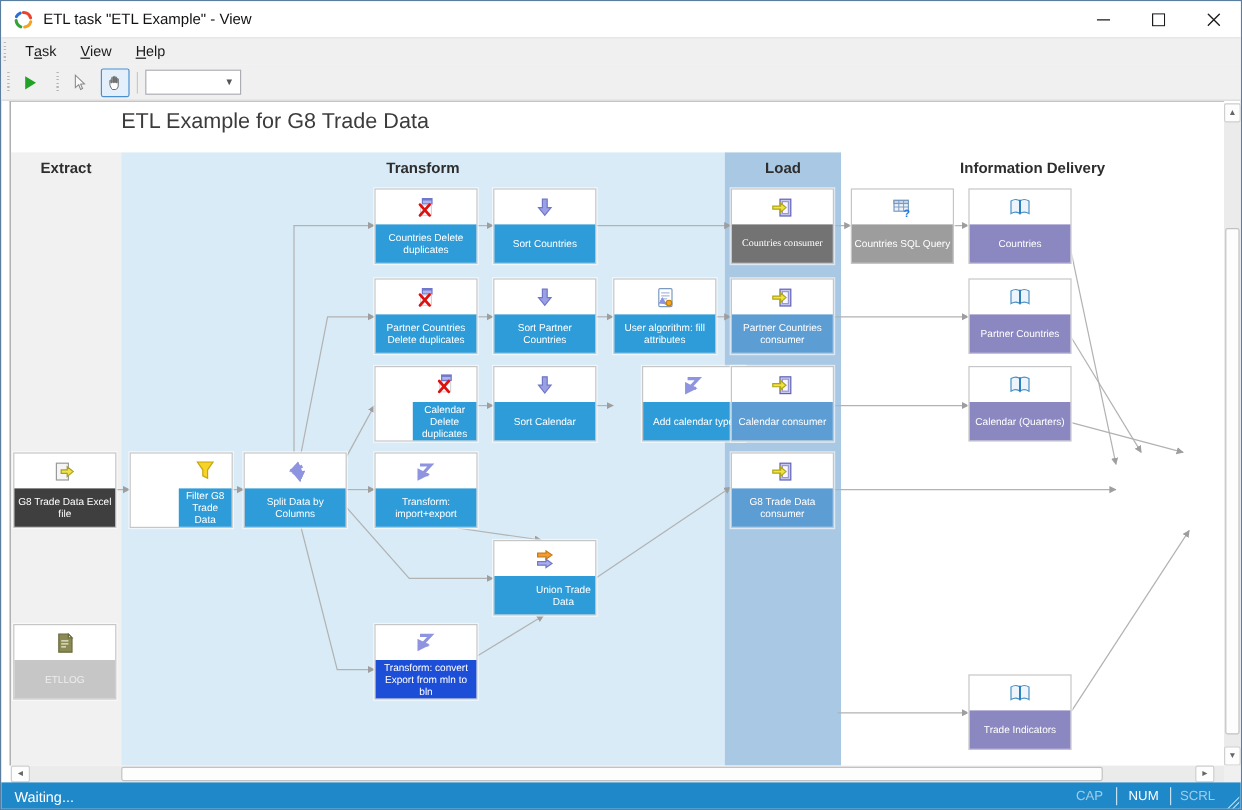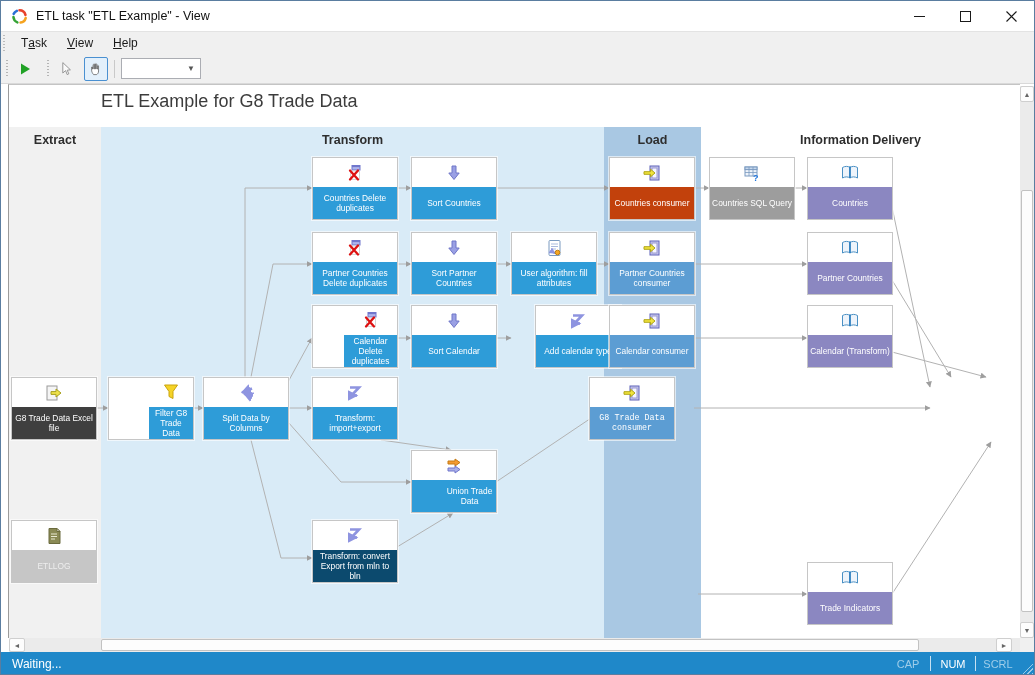--- a/index.html
+++ b/index.html
@@ -274,21 +274,21 @@
           </svg>
         </div>
         <div class="band" style="background: rgb(46, 156, 216); color: rgb(255, 255, 255);">Transform: import+export</div>
       </div>
       <div class="node" style="left: 303px; top: 435px;">
         <div class="icon-area">
           <svg viewBox="0 0 20 20">
             <path d="M5 4.5 H14 L6.5 12.5 H12" fill="none" stroke="#8e94e0" stroke-width="2.6" marker-end="url(#arrLav)"></path>
           </svg>
         </div>
-        <div class="band" style="background: #0c4a6e; color: rgb(255, 255, 255);">Transform: convert Export from mln to bln</div>
+        <div class="band" style="background: #1d4ed8; color: rgb(255, 255, 255);">Transform: convert Export from mln to bln</div>
       </div>
       <div class="node" style="left: 402px; top: 72px;">
         <div class="icon-area">
           <svg viewBox="0 0 20 20">
             <path d="M8 3 H12 V10 H15.2 L10 16.5 L4.8 10 H8 Z" fill="#9aa0e4" stroke="#6f76c8"></path>
           </svg>
         </div>
         <div class="band" style="background: rgb(46, 156, 216); color: rgb(255, 255, 255);">Sort Countries</div>
       </div>
       <div class="node" style="left: 402px; top: 147px;">
@@ -336,21 +336,21 @@
         <div class="band" style="background: rgb(46, 156, 216); color: rgb(255, 255, 255);">Add calendar type</div>
       </div>
       <div class="node" style="left: 600px; top: 72px;">
         <div class="icon-area">
           <svg viewBox="0 0 20 20">
             <rect x="8" y="3" width="9" height="14" fill="#c9c9ef" stroke="#5f62b8"></rect>
             <rect x="10" y="5" width="5" height="10" fill="#f6f6ff" stroke="#9a9ad0"></rect>
             <path d="M2 8.7 H8.5 V6.2 L13 10 L8.5 13.8 V11.3 H2 Z" fill="#f0e33c" stroke="#b0a518"></path>
           </svg>
         </div>
-        <div class="band" style="background: #c2410c; color: rgb(255, 255, 255);">Countries consumer</div>
+        <div class="band" style="background: #737373; color: rgb(255, 255, 255); font-family: Liberation Serif, serif;">Countries consumer</div>
       </div>
       <div class="node" style="left: 600px; top: 147px;">
         <div class="icon-area">
           <svg viewBox="0 0 20 20">
             <rect x="8" y="3" width="9" height="14" fill="#c9c9ef" stroke="#5f62b8"></rect>
             <rect x="10" y="5" width="5" height="10" fill="#f6f6ff" stroke="#9a9ad0"></rect>
             <path d="M2 8.7 H8.5 V6.2 L13 10 L8.5 13.8 V11.3 H2 Z" fill="#f0e33c" stroke="#b0a518"></path>
           </svg>
         </div>
         <div class="band" style="background: rgb(92, 157, 211); color: rgb(255, 255, 255);">Partner Countries consumer</div>
@@ -358,21 +358,21 @@
       <div class="node" style="left: 600px; top: 220px;">
         <div class="icon-area">
           <svg viewBox="0 0 20 20">
             <rect x="8" y="3" width="9" height="14" fill="#c9c9ef" stroke="#5f62b8"></rect>
             <rect x="10" y="5" width="5" height="10" fill="#f6f6ff" stroke="#9a9ad0"></rect>
             <path d="M2 8.7 H8.5 V6.2 L13 10 L8.5 13.8 V11.3 H2 Z" fill="#f0e33c" stroke="#b0a518"></path>
           </svg>
         </div>
         <div class="band" style="background: rgb(92, 157, 211); color: rgb(255, 255, 255);">Calendar consumer</div>
       </div>
-      <div class="node" style="left: 580px; top: 292px; font-family: Liberation Mono, monospace;">
+      <div class="node" style="left: 600px; top: 292px;">
         <div class="icon-area">
           <svg viewBox="0 0 20 20">
             <rect x="8" y="3" width="9" height="14" fill="#c9c9ef" stroke="#5f62b8"></rect>
             <rect x="10" y="5" width="5" height="10" fill="#f6f6ff" stroke="#9a9ad0"></rect>
             <path d="M2 8.7 H8.5 V6.2 L13 10 L8.5 13.8 V11.3 H2 Z" fill="#f0e33c" stroke="#b0a518"></path>
           </svg>
         </div>
         <div class="band" style="background: rgb(92, 157, 211); color: rgb(255, 255, 255);">G8 Trade Data consumer</div>
       </div>
       <div class="node" style="left: 700px; top: 72px;">
@@ -407,21 +407,21 @@
         <div class="band" style="background: rgb(139, 135, 193); color: rgb(255, 255, 255);">Partner Countries</div>
       </div>
       <div class="node" style="left: 798px; top: 220px;">
         <div class="icon-area">
           <svg viewBox="0 0 20 20">
             <path d="M2.5 4.5 C5 3 8 3 10 4.5 L10 15 C8 13.5 5 13.5 2.5 15 Z" fill="#eef4fb" stroke="#4a90c4"></path>
             <path d="M17.5 4.5 C15 3 12 3 10 4.5 L10 15 C12 13.5 15 13.5 17.5 15 Z" fill="#eef4fb" stroke="#4a90c4"></path>
             <rect x="9.3" y="3.4" width="1.4" height="11.6" fill="#2277bb"></rect>
           </svg>
         </div>
-        <div class="band" style="background: rgb(139, 135, 193); color: rgb(255, 255, 255);">Calendar (Transform)</div>
+        <div class="band" style="background: rgb(139, 135, 193); color: rgb(255, 255, 255);">Calendar (Quarters)</div>
       </div>
       <div class="node" style="left: 798px; top: 477px;">
         <div class="icon-area">
           <svg viewBox="0 0 20 20">
             <path d="M2.5 4.5 C5 3 8 3 10 4.5 L10 15 C8 13.5 5 13.5 2.5 15 Z" fill="#eef4fb" stroke="#4a90c4"></path>
             <path d="M17.5 4.5 C15 3 12 3 10 4.5 L10 15 C12 13.5 15 13.5 17.5 15 Z" fill="#eef4fb" stroke="#4a90c4"></path>
             <rect x="9.3" y="3.4" width="1.4" height="11.6" fill="#2277bb"></rect>
           </svg>
         </div>
         <div class="band" style="background: rgb(139, 135, 193); color: rgb(255, 255, 255);">Trade Indicators</div>

